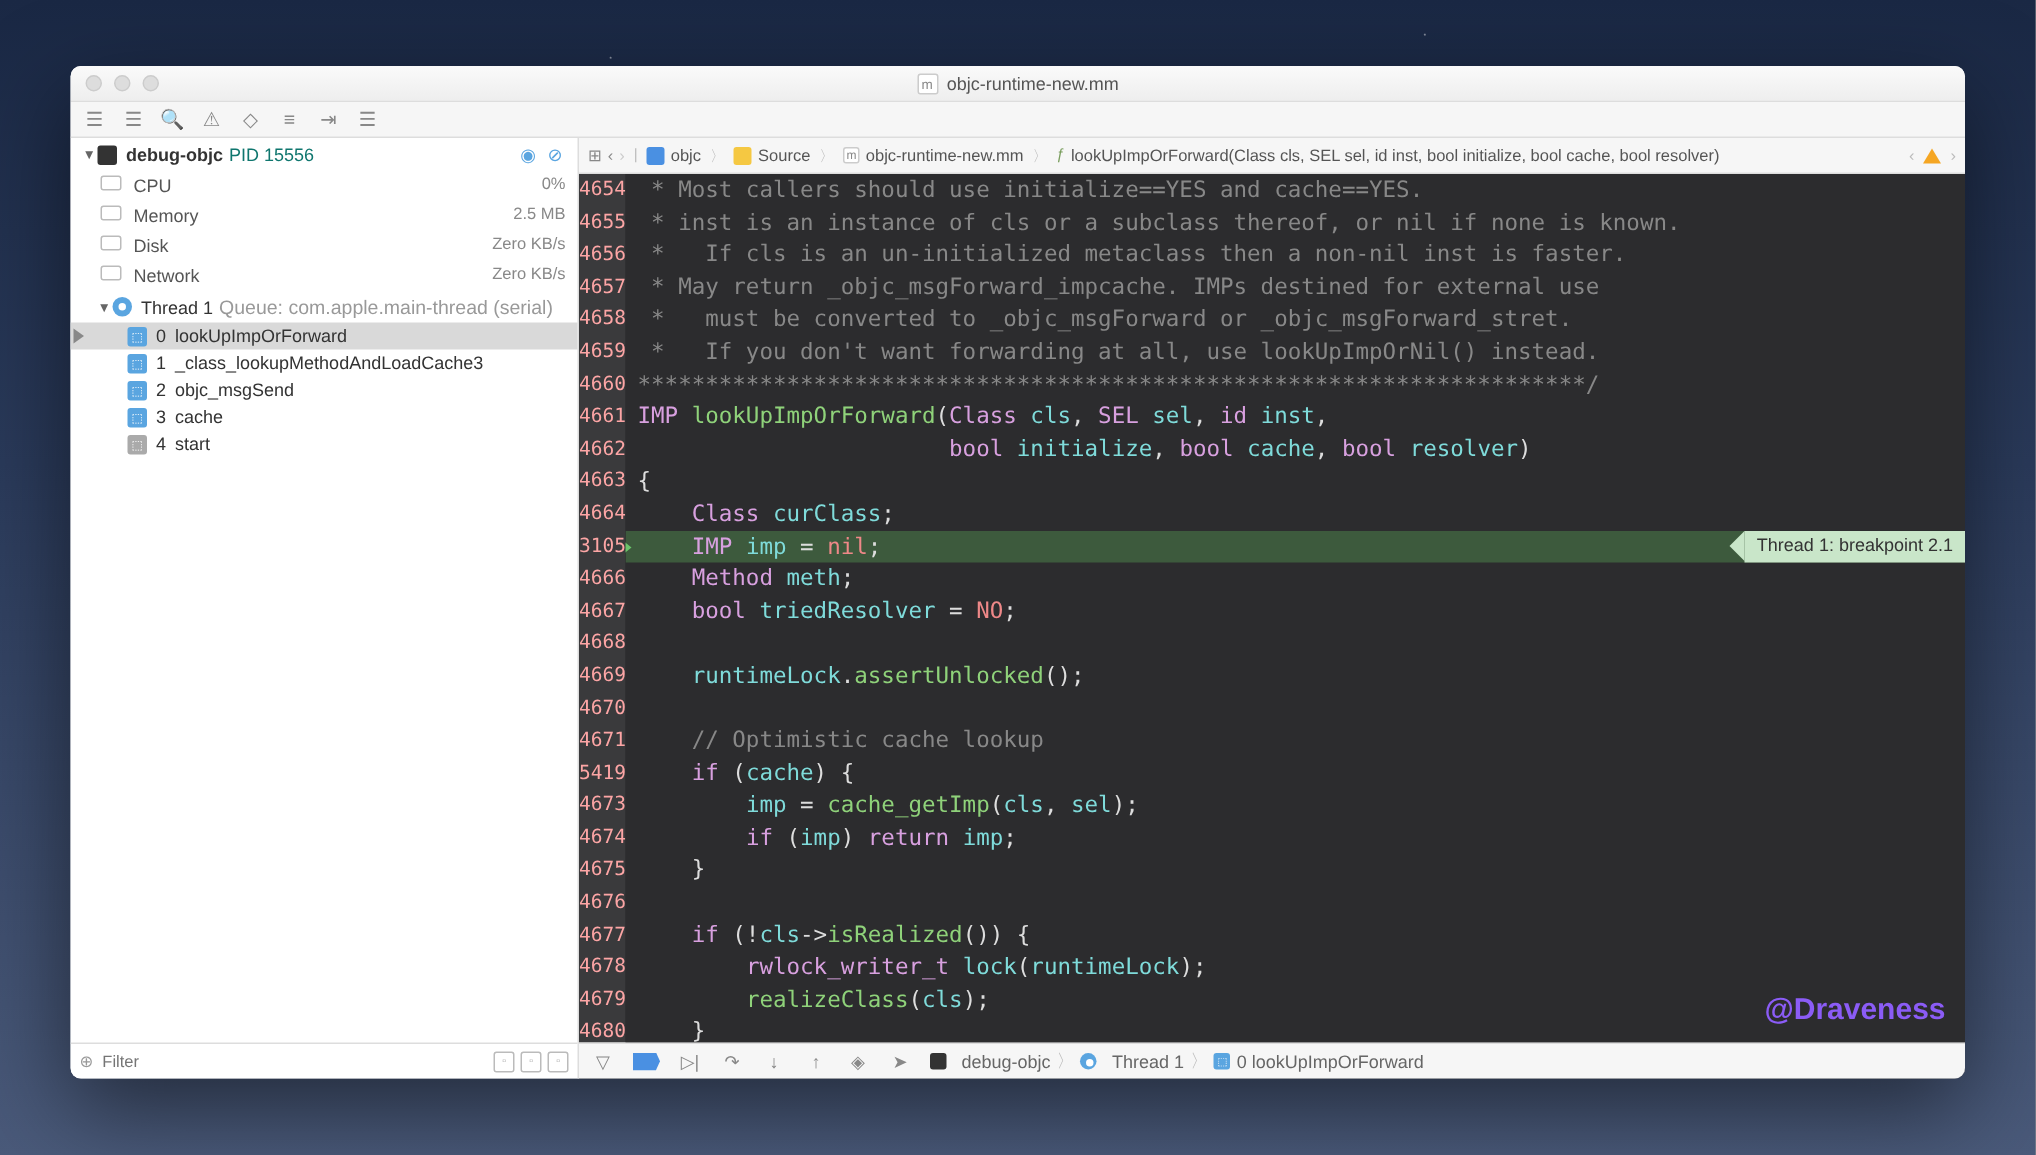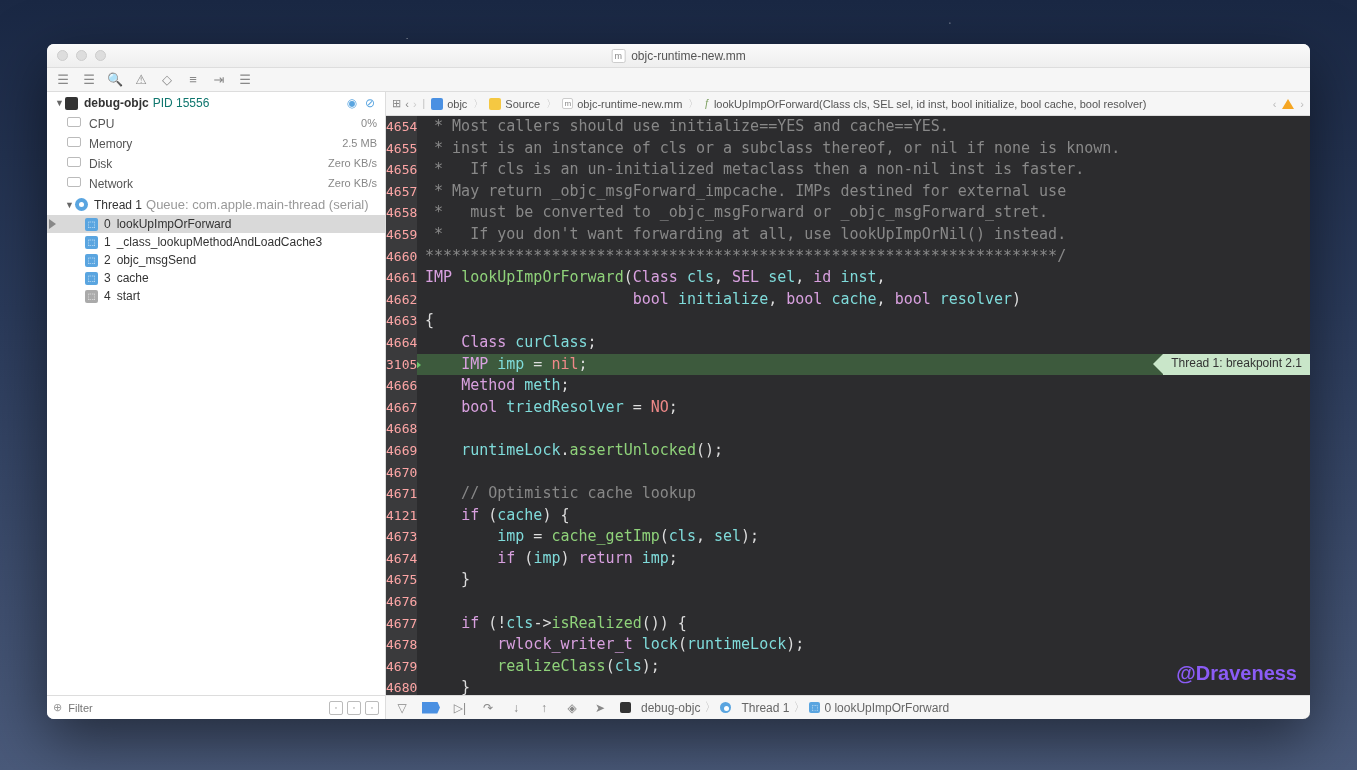--- a/index.html
+++ b/index.html
@@ -530,21 +530,21 @@
             <div class="gutter-line">4662</div>
             <div class="gutter-line">4663</div>
             <div class="gutter-line">4664</div>
             <div class="gutter-line">3105</div>
             <div class="gutter-line">4666</div>
             <div class="gutter-line">4667</div>
             <div class="gutter-line">4668</div>
             <div class="gutter-line">4669</div>
             <div class="gutter-line">4670</div>
             <div class="gutter-line">4671</div>
-            <div class="gutter-line">4121</div>
+            <div class="gutter-line">5419</div>
             <div class="gutter-line">4673</div>
             <div class="gutter-line">4674</div>
             <div class="gutter-line">4675</div>
             <div class="gutter-line">4676</div>
             <div class="gutter-line">4677</div>
             <div class="gutter-line">4678</div>
             <div class="gutter-line">4679</div>
             <div class="gutter-line">4680</div>
           </div>
         <div class="code" id="code"><div class="code-line"><span class="kw-comment"> * Most callers should use initialize==YES and cache==YES.</span></div><div class="code-line"><span class="kw-comment"> * inst is an instance of cls or a subclass thereof, or nil if none is known.</span></div><div class="code-line"><span class="kw-comment"> *   If cls is an un-initialized metaclass then a non-nil inst is faster.</span></div><div class="code-line"><span class="kw-comment"> * May return _objc_msgForward_impcache. IMPs destined for external use</span></div><div class="code-line"><span class="kw-comment"> *   must be converted to _objc_msgForward or _objc_msgForward_stret.</span></div><div class="code-line"><span class="kw-comment"> *   If you don't want forwarding at all, use lookUpImpOrNil() instead.</span></div><div class="code-line"><span class="kw-comment">**********************************************************************/</span></div><div class="code-line"><span class="kw-purple">IMP</span> <span class="kw-green">lookUpImpOrForward</span>(<span class="kw-purple">Class</span> <span class="kw-cyan">cls</span>, <span class="kw-purple">SEL</span> <span class="kw-cyan">sel</span>, <span class="kw-purple">id</span> <span class="kw-cyan">inst</span>, </div><div class="code-line">                       <span class="kw-purple">bool</span> <span class="kw-cyan">initialize</span>, <span class="kw-purple">bool</span> <span class="kw-cyan">cache</span>, <span class="kw-purple">bool</span> <span class="kw-cyan">resolver</span>)</div><div class="code-line">{</div><div class="code-line">    <span class="kw-purple">Class</span> <span class="kw-cyan">curClass</span>;</div><div class="code-line current">    <span class="kw-purple">IMP</span> <span class="kw-cyan">imp</span> = <span class="kw-red">nil</span>;<div class="breakpoint-label">Thread 1: breakpoint 2.1</div></div><div class="code-line">    <span class="kw-purple">Method</span> <span class="kw-cyan">meth</span>;</div><div class="code-line">    <span class="kw-purple">bool</span> <span class="kw-cyan">triedResolver</span> = <span class="kw-red">NO</span>;</div><div class="code-line"></div><div class="code-line">    <span class="kw-cyan">runtimeLock</span>.<span class="kw-green">assertUnlocked</span>();</div><div class="code-line"></div><div class="code-line"><span class="kw-comment">    // Optimistic cache lookup</span></div><div class="code-line">    <span class="kw-purple">if</span> (<span class="kw-cyan">cache</span>) {</div><div class="code-line">        <span class="kw-cyan">imp</span> = <span class="kw-green">cache_getImp</span>(<span class="kw-cyan">cls</span>, <span class="kw-cyan">sel</span>);</div><div class="code-line">        <span class="kw-purple">if</span> (<span class="kw-cyan">imp</span>) <span class="kw-purple">return</span> <span class="kw-cyan">imp</span>;</div><div class="code-line">    }</div><div class="code-line"></div><div class="code-line">    <span class="kw-purple">if</span> (!<span class="kw-cyan">cls</span>-&gt;<span class="kw-green">isRealized</span>()) {</div><div class="code-line">        <span class="kw-purple">rwlock_writer_t</span> <span class="kw-cyan">lock</span>(<span class="kw-cyan">runtimeLock</span>);</div><div class="code-line">        <span class="kw-green">realizeClass</span>(<span class="kw-cyan">cls</span>);</div><div class="code-line">    }</div></div>

